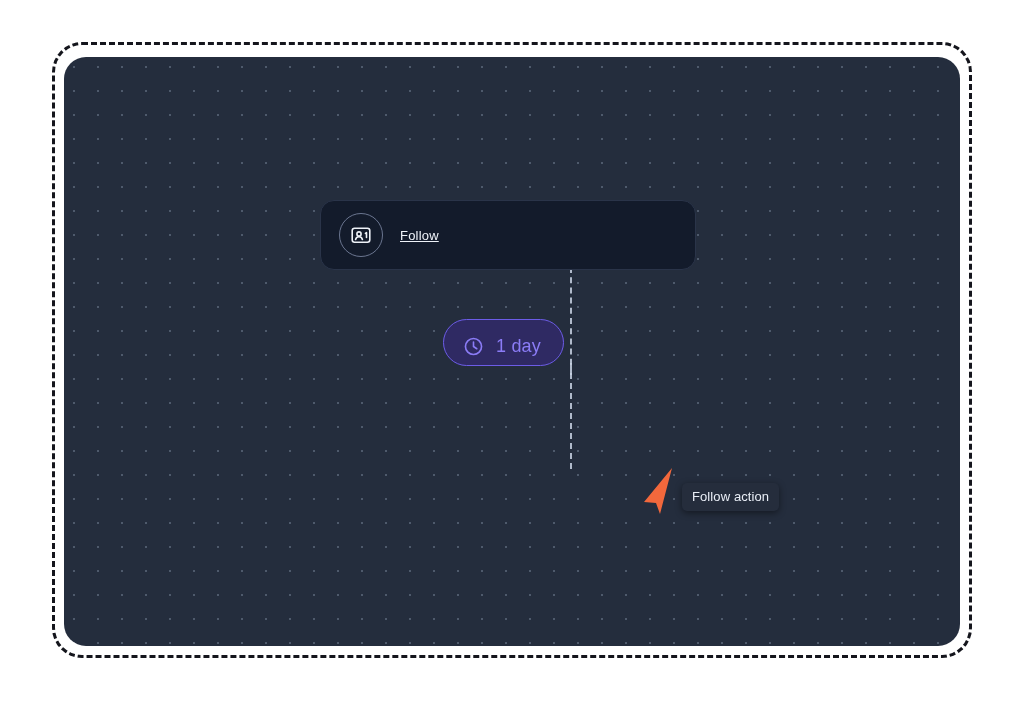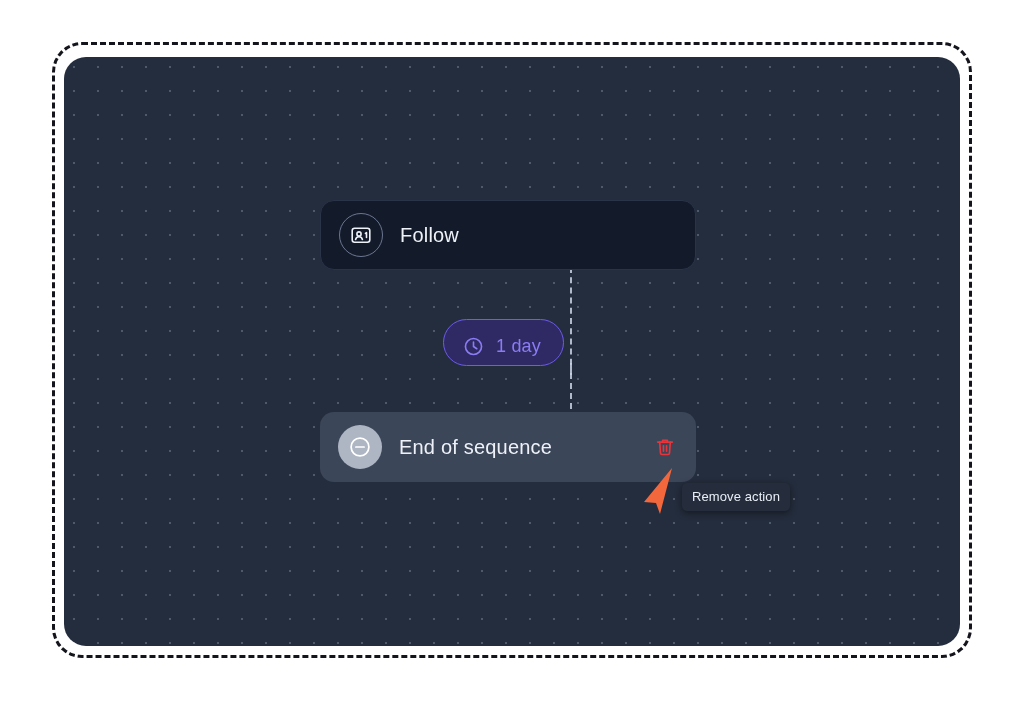--- a/index.html
+++ b/index.html
@@ -89,25 +89,26 @@
     height: 44px;
     border-radius: 50%;
     border: 1.5px solid #6b7690;
     display: flex;
     align-items: center;
     justify-content: center;
     flex: 0 0 auto;
   }
 
   .node-label {
-    font-size: 20px;
+    font-size: 13px;
     color: #eef2f8;
     margin-left: 17px;
     letter-spacing: 0.2px;
     white-space: nowrap;
+    text-decoration: underline;
   }
 
   
   #node-delay {
     left: 379px;
     top: 262px;
     height: 47px;
     padding: 8px 22px 0 18px;
     background: #2f2a63;
     border: 1.5px solid #6c5ce7;
@@ -212,43 +213,22 @@
     <div class="node" id="node-delay">
       <span style="display:flex;align-items:center;">
         <svg width="23" height="23" viewBox="0 0 24 24" fill="none" stroke="#8b7cf6" stroke-width="1.7" stroke-linecap="round" stroke-linejoin="round">
           <circle cx="12" cy="12" r="8.4"></circle>
           <path d="M12 7.4V12l3.4 2.3"></path>
         </svg>
       </span>
       <span id="delay-label">1 day</span>
     </div>
 
-    <div class="node" id="node-end">
-      <span class="icon-circle-filled">
-        <svg width="26" height="26" viewBox="0 0 24 24" fill="none" stroke="#ffffff" stroke-width="1.6" stroke-linecap="round">
-          <circle cx="12" cy="12" r="8.2"></circle>
-          <path d="M8.2 12h7.6"></path>
-        </svg>
-      </span>
-      <span class="node-label">End of sequence</span>
-
-      <button id="remove-action-button">
-        <span style="display:flex;">
-          <svg width="22" height="22" viewBox="0 0 24 24" fill="none" stroke="#e8353b" stroke-width="1.8" stroke-linecap="round" stroke-linejoin="round">
-            <path d="M4 6.6h16"></path>
-            <path d="M9.4 6.6V4.6h5.2v2"></path>
-            <path d="M6.2 6.6l0.9 12.1a1.6 1.6 0 0 0 1.6 1.5h6.6a1.6 1.6 0 0 0 1.6-1.5l0.9-12.1"></path>
-            <path d="M10.3 10.6v6"></path>
-            <path d="M13.7 10.6v6"></path>
-          </svg>
-        </span>
-      </button>
-    </div>
-
-    <div id="remove-action-tooltip">Remove action</div>
+
+    <div id="remove-action-tooltip">Follow action</div>
 
     <div id="mouse-cursor">
       <svg width="46" height="50" viewBox="0 0 46 50">
         <path d="M36 2 L8 36 L20 37 L24 48 Z" fill="#f2683c"></path>
       </svg>
     </div>
 
   </div>
 </div>
 

